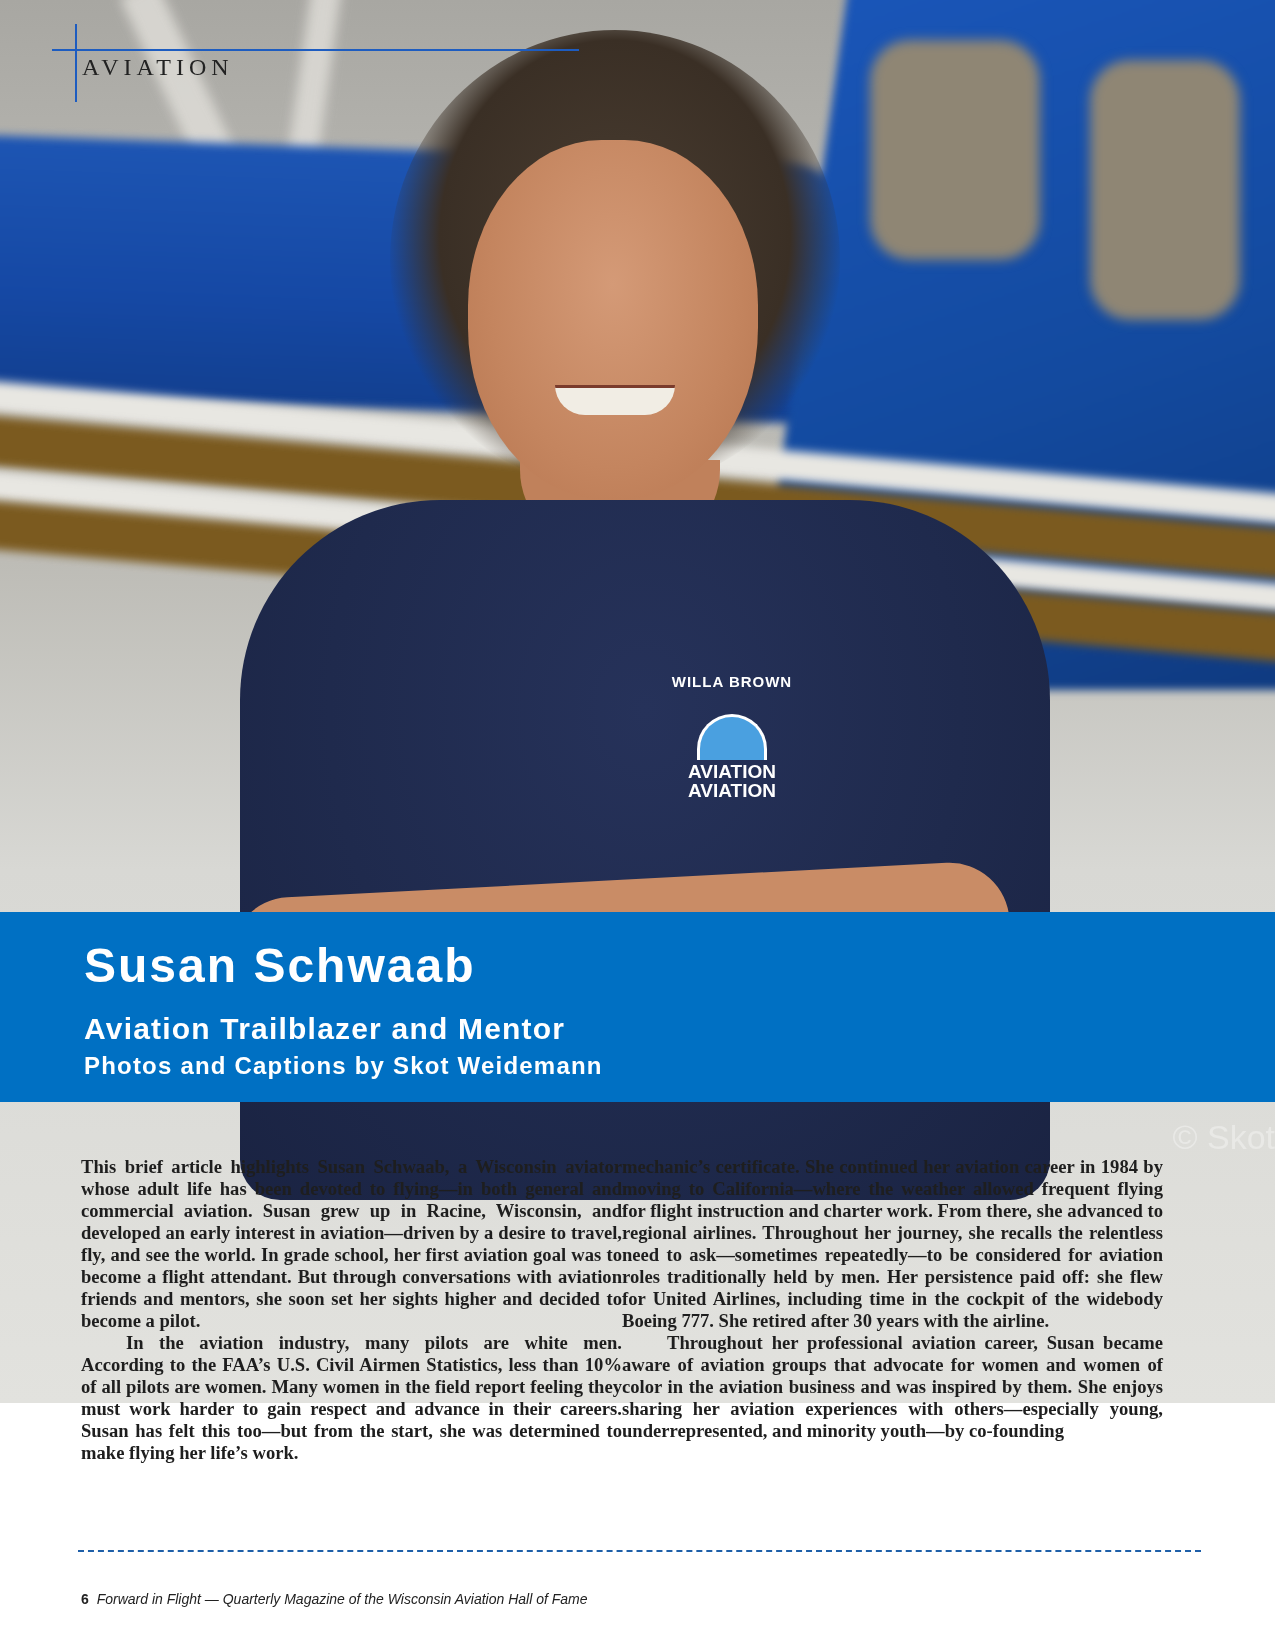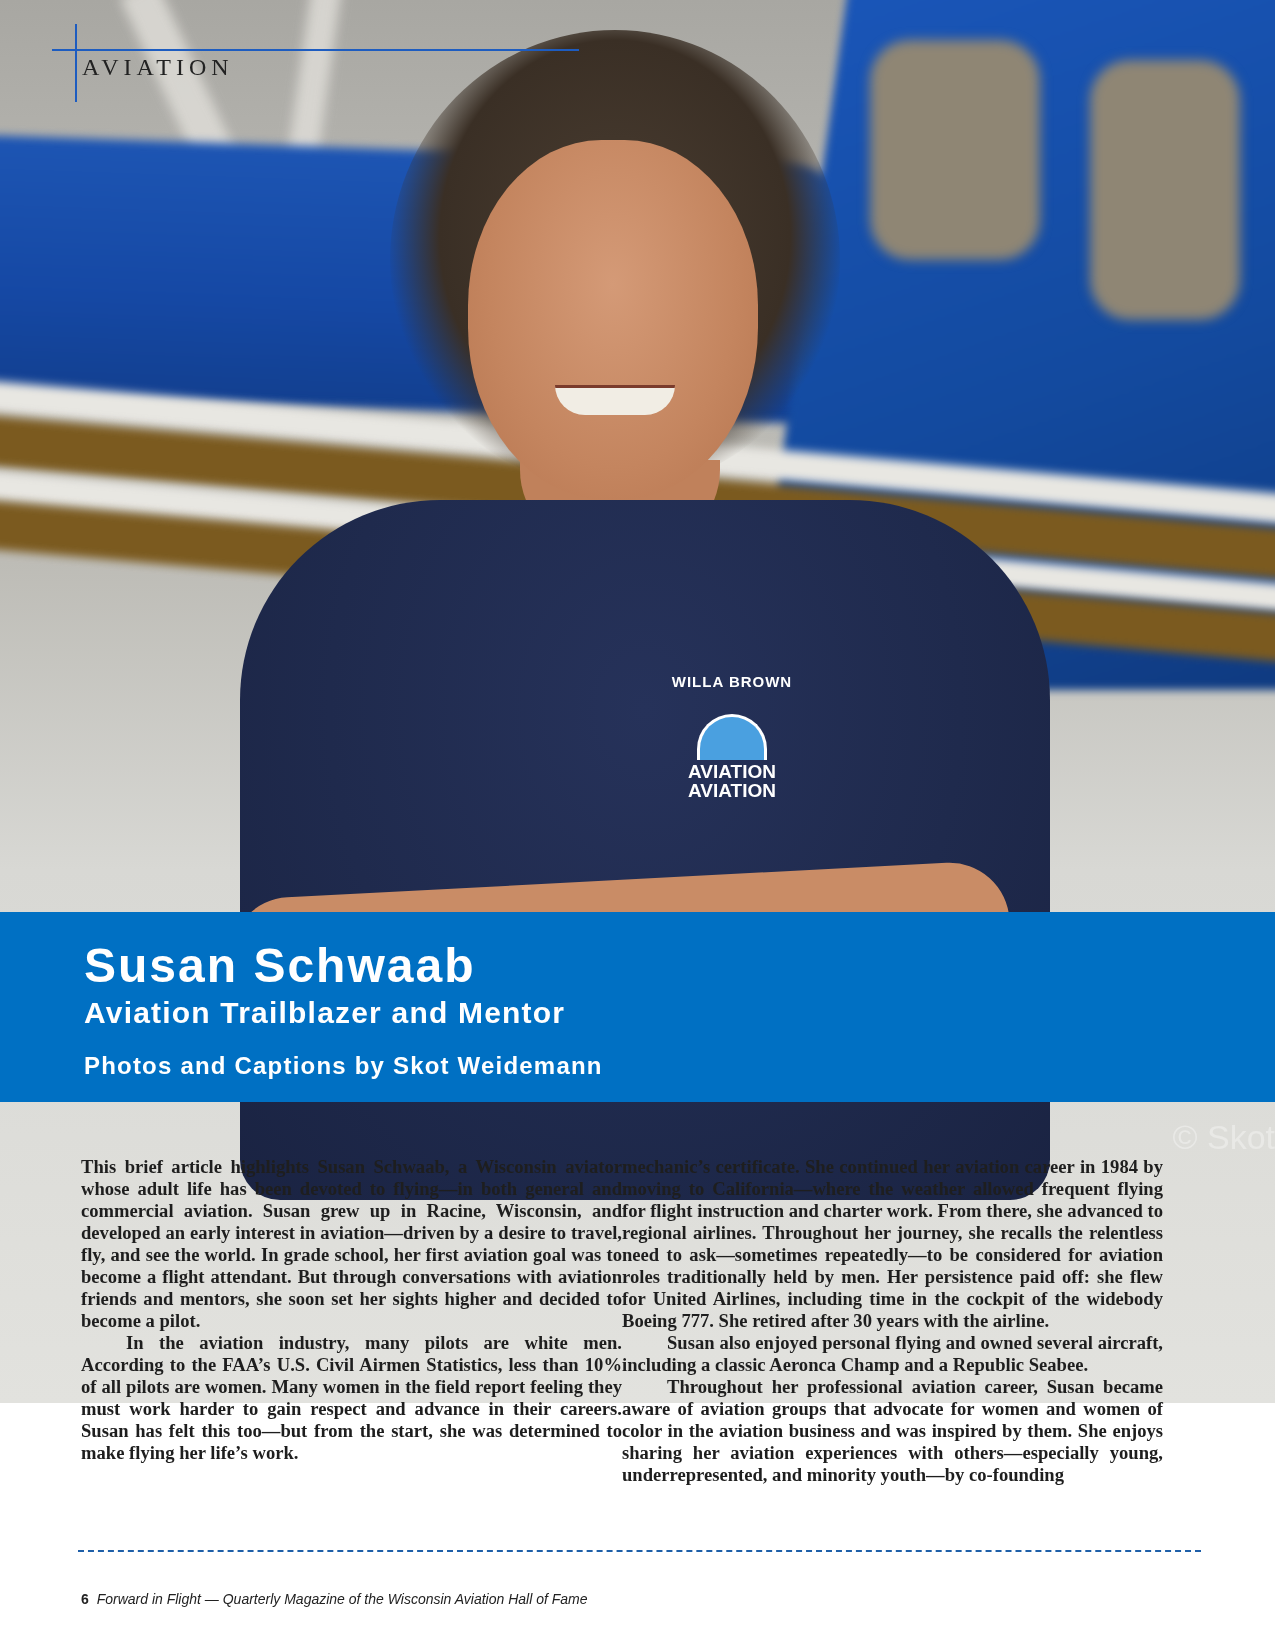--- a/index.html
+++ b/index.html
@@ -81,21 +81,21 @@
   .title-band {
     position: absolute; left: 0; top: 912px; width: 1275px; height: 190px;
     background: #0070c3;
     padding-left: 8px;
   }
   .title-name {
     position: absolute; left: 84px; top: 26px; color: #ffffff;
     font-family: "Liberation Sans", sans-serif; font-weight: bold; font-size: 48px; letter-spacing: 2px;
   }
   .title-sub {
-    position: absolute; left: 84px; top: 84px; color: #ffffff;
+    position: absolute; left: 84px; top: 100px; color: #ffffff;
     font-family: "Liberation Sans", sans-serif; font-weight: bold; font-size: 30px; letter-spacing: 1.2px;
   }
   .title-credit {
     position: absolute; left: 84px; top: 140px; color: #ffffff;
     font-family: "Liberation Sans", sans-serif; font-weight: bold; font-size: 24px; letter-spacing: 1.2px;
   }
   .photo-watermark {
     position: absolute; right: 0; top: 1118px; font-family: "Liberation Sans", sans-serif;
     font-size: 34px; color: rgba(255,255,255,.35);
   }
@@ -163,21 +163,20 @@
   <div class="title-credit">Photos and Captions by Skot Weidemann</div>
 </div>
 
 <div class="body-cols">
   <div class="col">
     <p>This brief article highlights Susan Schwaab, a Wisconsin aviator whose adult life has been devoted to flying—in both general and commercial aviation. Susan grew up in Racine, Wisconsin, and developed an early interest in aviation—driven by a desire to travel, fly, and see the world. In grade school, her first aviation goal was to become a flight attendant. But through conversations with aviation friends and mentors, she soon set her sights higher and decided to become a pilot.</p>
     <p class="indent">In the aviation industry, many pilots are white men. According to the FAA’s U.S. Civil Airmen Statistics, less than 10% of all pilots are women. Many women in the field report feeling they must work harder to gain respect and advance in their careers. Susan has felt this too—but from the start, she was determined to make flying her life’s work.</p>
   </div>
   <div class="col">
     <p>mechanic’s certificate. She continued her aviation career in 1984 by moving to California—where the weather allowed frequent flying for flight instruction and charter work. From there, she advanced to regional airlines. Throughout her journey, she recalls the relentless need to ask—sometimes repeatedly—to be considered for aviation roles traditionally held by men. Her persistence paid off: she flew for United Airlines, including time in the cockpit of the widebody Boeing 777. She retired after 30 years with the airline.</p>
-    <p class="indent">Susan also enjoyed personal flying and owned several aircraft, including a classic Aeronca Champ and a Republic Seabee.</p>
     <p class="indent">Throughout her professional aviation career, Susan became aware of aviation groups that advocate for women and women of color in the aviation business and was inspired by them. She enjoys sharing her aviation experiences with others—especially young, underrepresented, and minority youth—by co-founding</p>
   </div>
 </div>
 
 <div class="footer-rule"></div>
 <div class="footer">
   <span class="page-num">6</span>
   <span class="pub">Forward in Flight — Quarterly Magazine of the Wisconsin Aviation Hall of Fame</span>
 </div>
 

